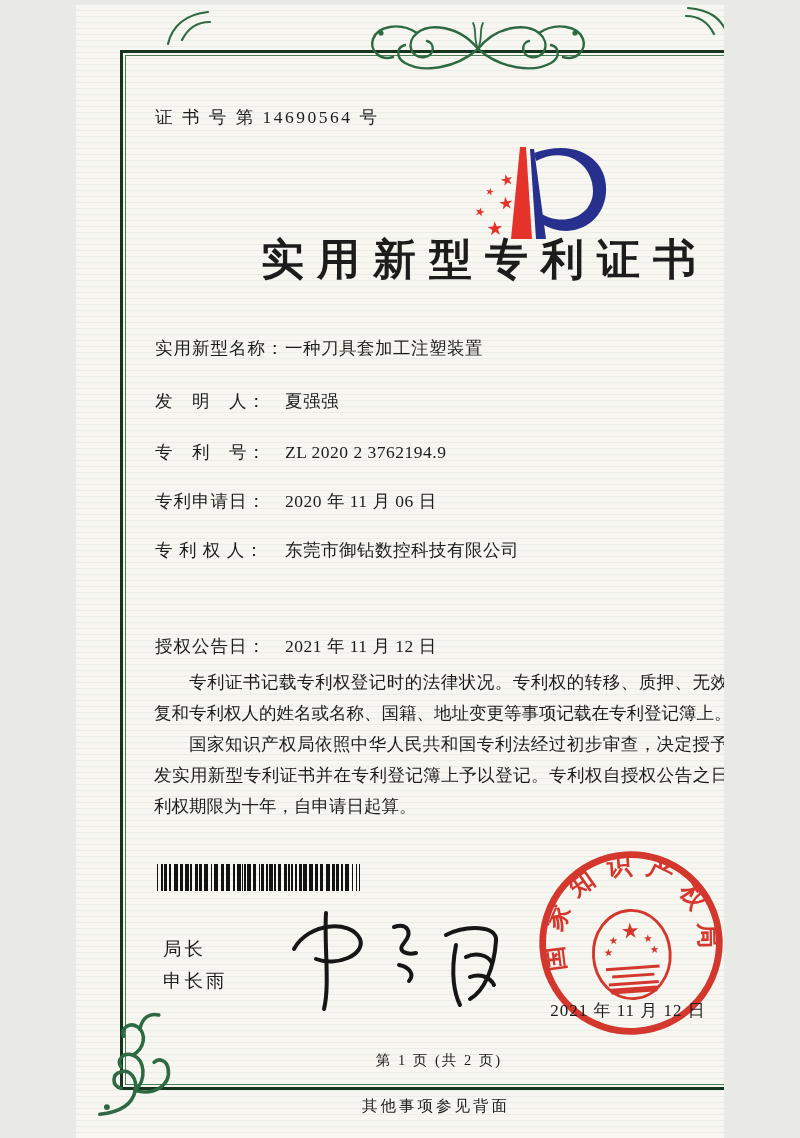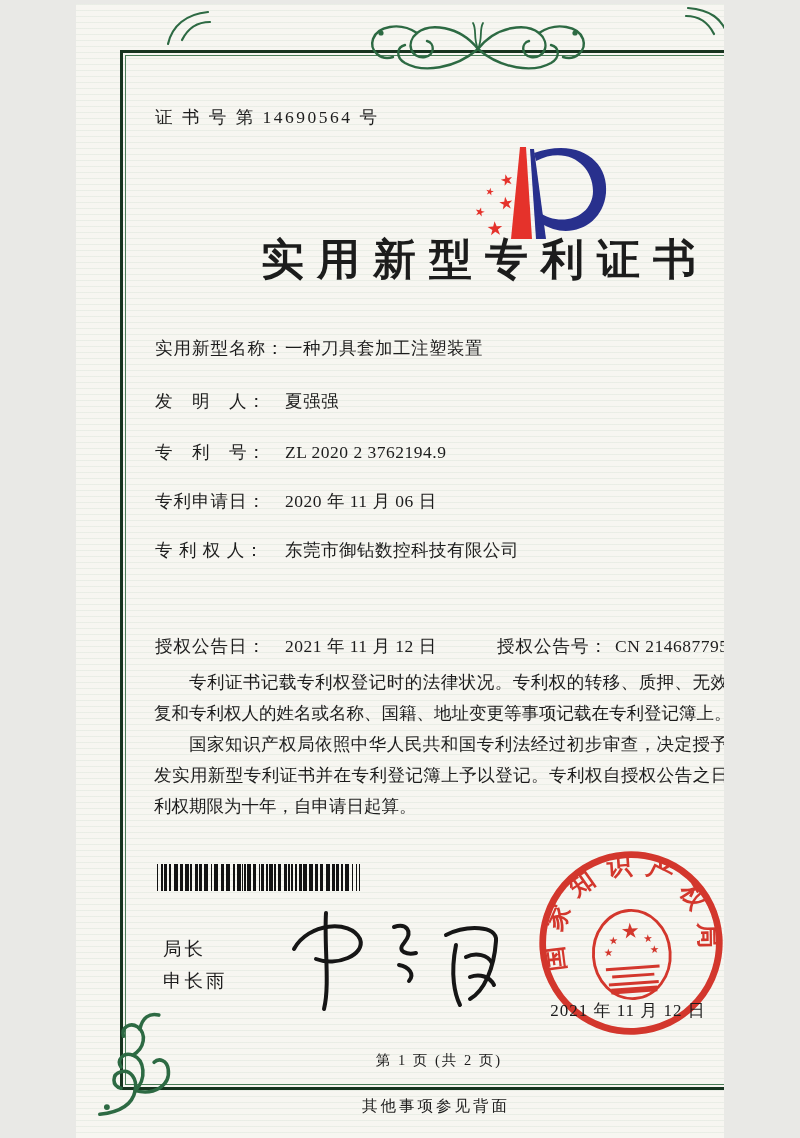--- a/index.html
+++ b/index.html
@@ -547,24 +547,20 @@
       <span class="lbl">专利申请日：</span>
       <span class="val">2020 年 11 月 06 日</span>
     </div>
     <div class="abs field f5">
       <span class="lbl">专 利 权 人：</span>
       <span class="val">东莞市御钻数控科技有限公司</span>
     </div>
     <div class="abs field f7 two">
       <span class="lbl">授权公告日：</span>
       <span class="val">2021 年 11 月 12 日</span>
-      <span class="lbl2">
-        <span class="lbl">授权公告号：</span>
-        <span class="val">CN 214687795 U</span>
-      </span>
     </div>
 
     <div class="abs paras">
       <p>专利证书记载专利权登记时的法律状况。专利权的转移、质押、无效、终止、恢复和专利权人的姓名或名称、国籍、地址变更等事项记载在专利登记簿上。</p>
       <p>国家知识产权局依照中华人民共和国专利法经过初步审查，决定授予专利权，颁发实用新型专利证书并在专利登记簿上予以登记。专利权自授权公告之日起生效。专利权期限为十年，自申请日起算。</p>
     </div>
 
     <div class="abs barcode"><span style="width:1px;margin-right:3px"></span><span style="width:2px;margin-right:1px"></span><span style="width:3px;margin-right:2px"></span><span style="width:2px;margin-right:3px"></span><span style="width:4px;margin-right:2px"></span><span style="width:3px;margin-right:2px"></span><span style="width:4px;margin-right:1px"></span><span style="width:2px;margin-right:3px"></span><span style="width:3px;margin-right:1px"></span><span style="width:3px;margin-right:2px"></span><span style="width:4px;margin-right:3px"></span><span style="width:1px;margin-right:2px"></span><span style="width:4px;margin-right:3px"></span><span style="width:3px;margin-right:2px"></span><span style="width:4px;margin-right:3px"></span><span style="width:2px;margin-right:2px"></span><span style="width:4px;margin-right:1px"></span><span style="width:1px;margin-right:1px"></span><span style="width:2px;margin-right:1px"></span><span style="width:4px;margin-right:2px"></span><span style="width:3px;margin-right:3px"></span><span style="width:1px;margin-right:1px"></span><span style="width:3px;margin-right:2px"></span><span style="width:2px;margin-right:1px"></span><span style="width:4px;margin-right:1px"></span><span style="width:2px;margin-right:2px"></span><span style="width:3px;margin-right:3px"></span><span style="width:3px;margin-right:1px"></span><span style="width:2px;margin-right:1px"></span><span style="width:2px;margin-right:2px"></span><span style="width:2px;margin-right:2px"></span><span style="width:3px;margin-right:1px"></span><span style="width:4px;margin-right:2px"></span><span style="width:4px;margin-right:2px"></span><span style="width:3px;margin-right:2px"></span><span style="width:3px;margin-right:3px"></span><span style="width:4px;margin-right:2px"></span><span style="width:3px;margin-right:1px"></span><span style="width:3px;margin-right:2px"></span><span style="width:2px;margin-right:2px"></span><span style="width:4px;margin-right:3px"></span><span style="width:1px;margin-right:3px"></span><span style="width:1px;margin-right:2px"></span><span style="width:1px;margin-right:1px"></span></div>
 
     <div class="abs signblock">

